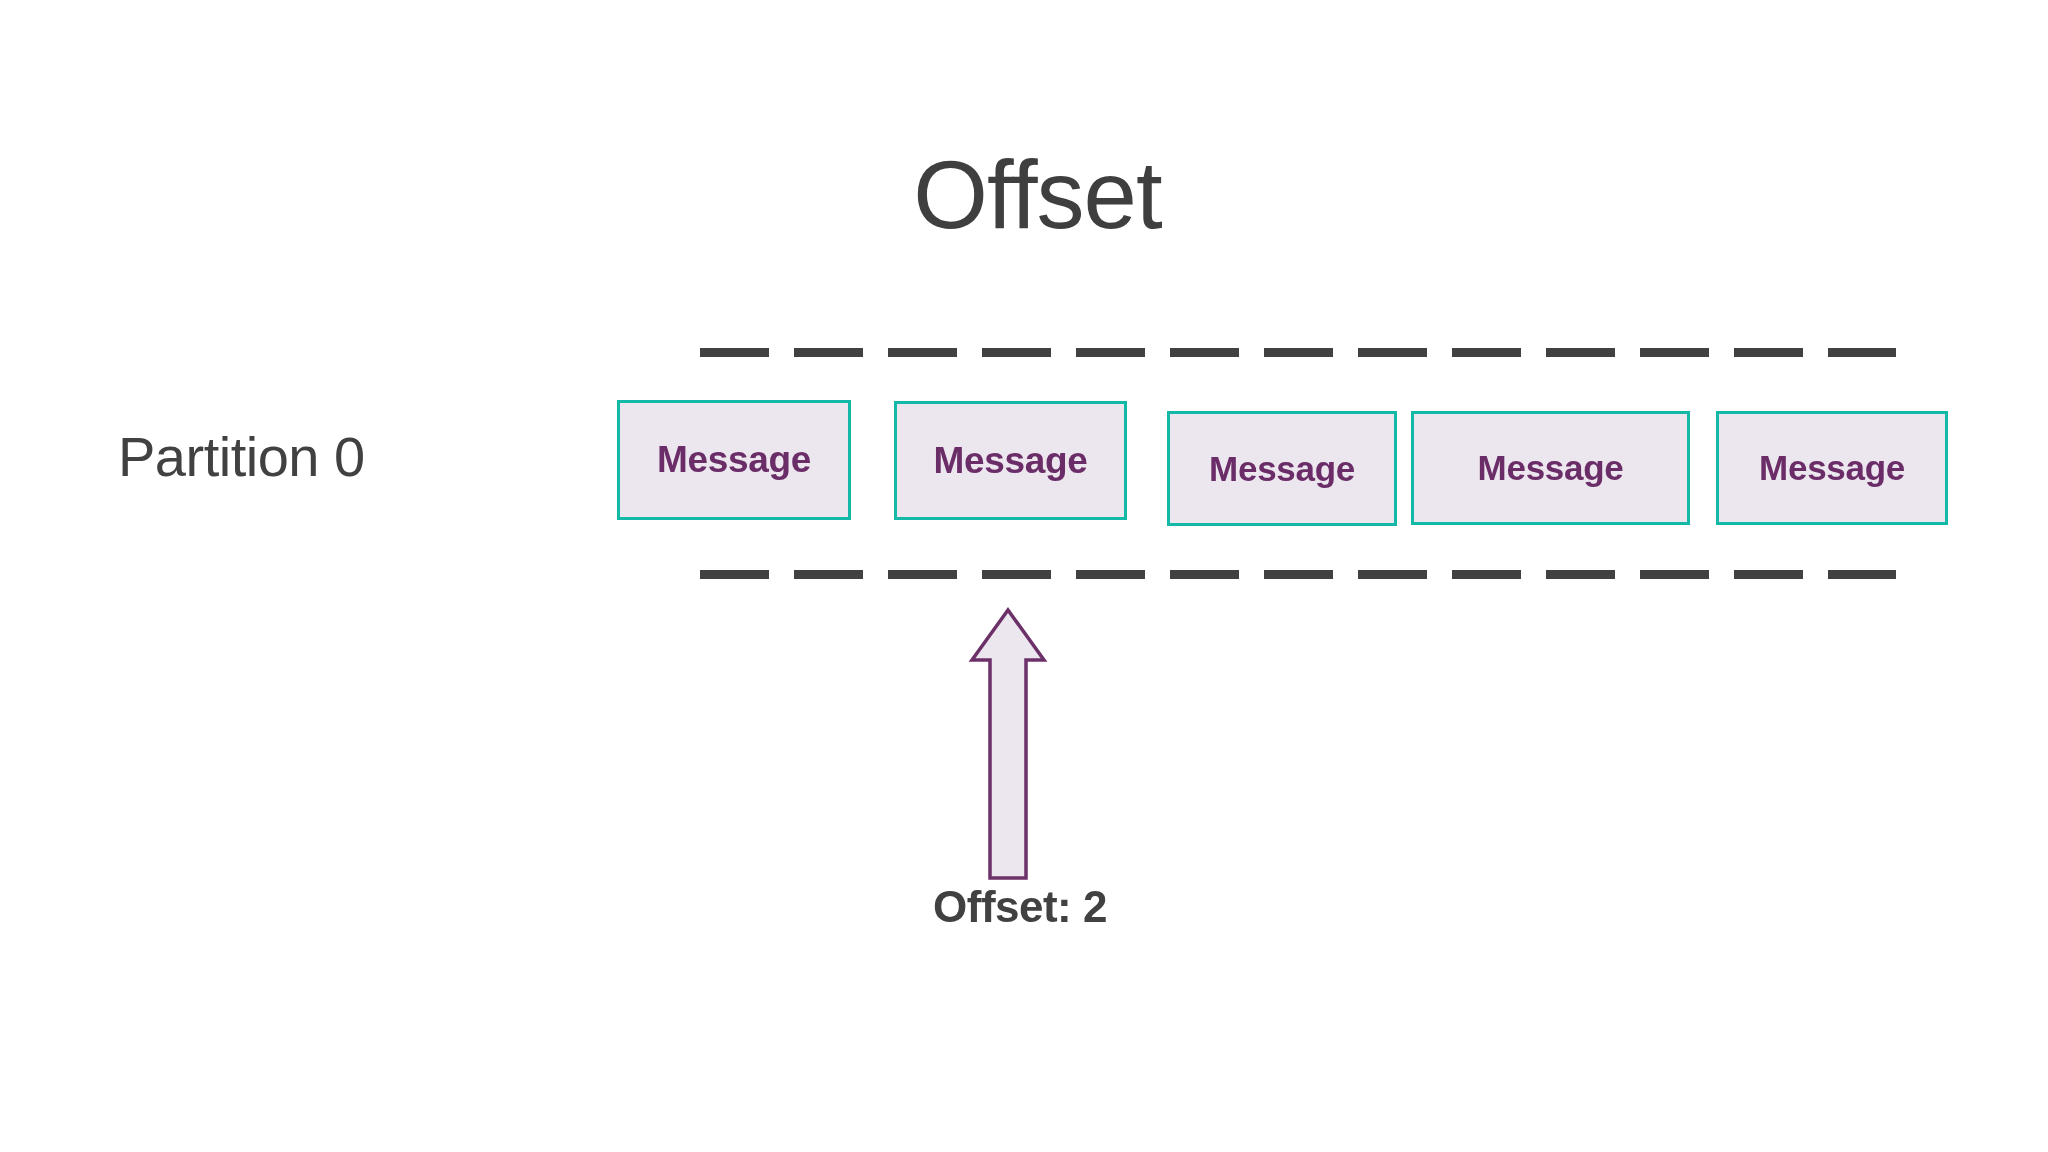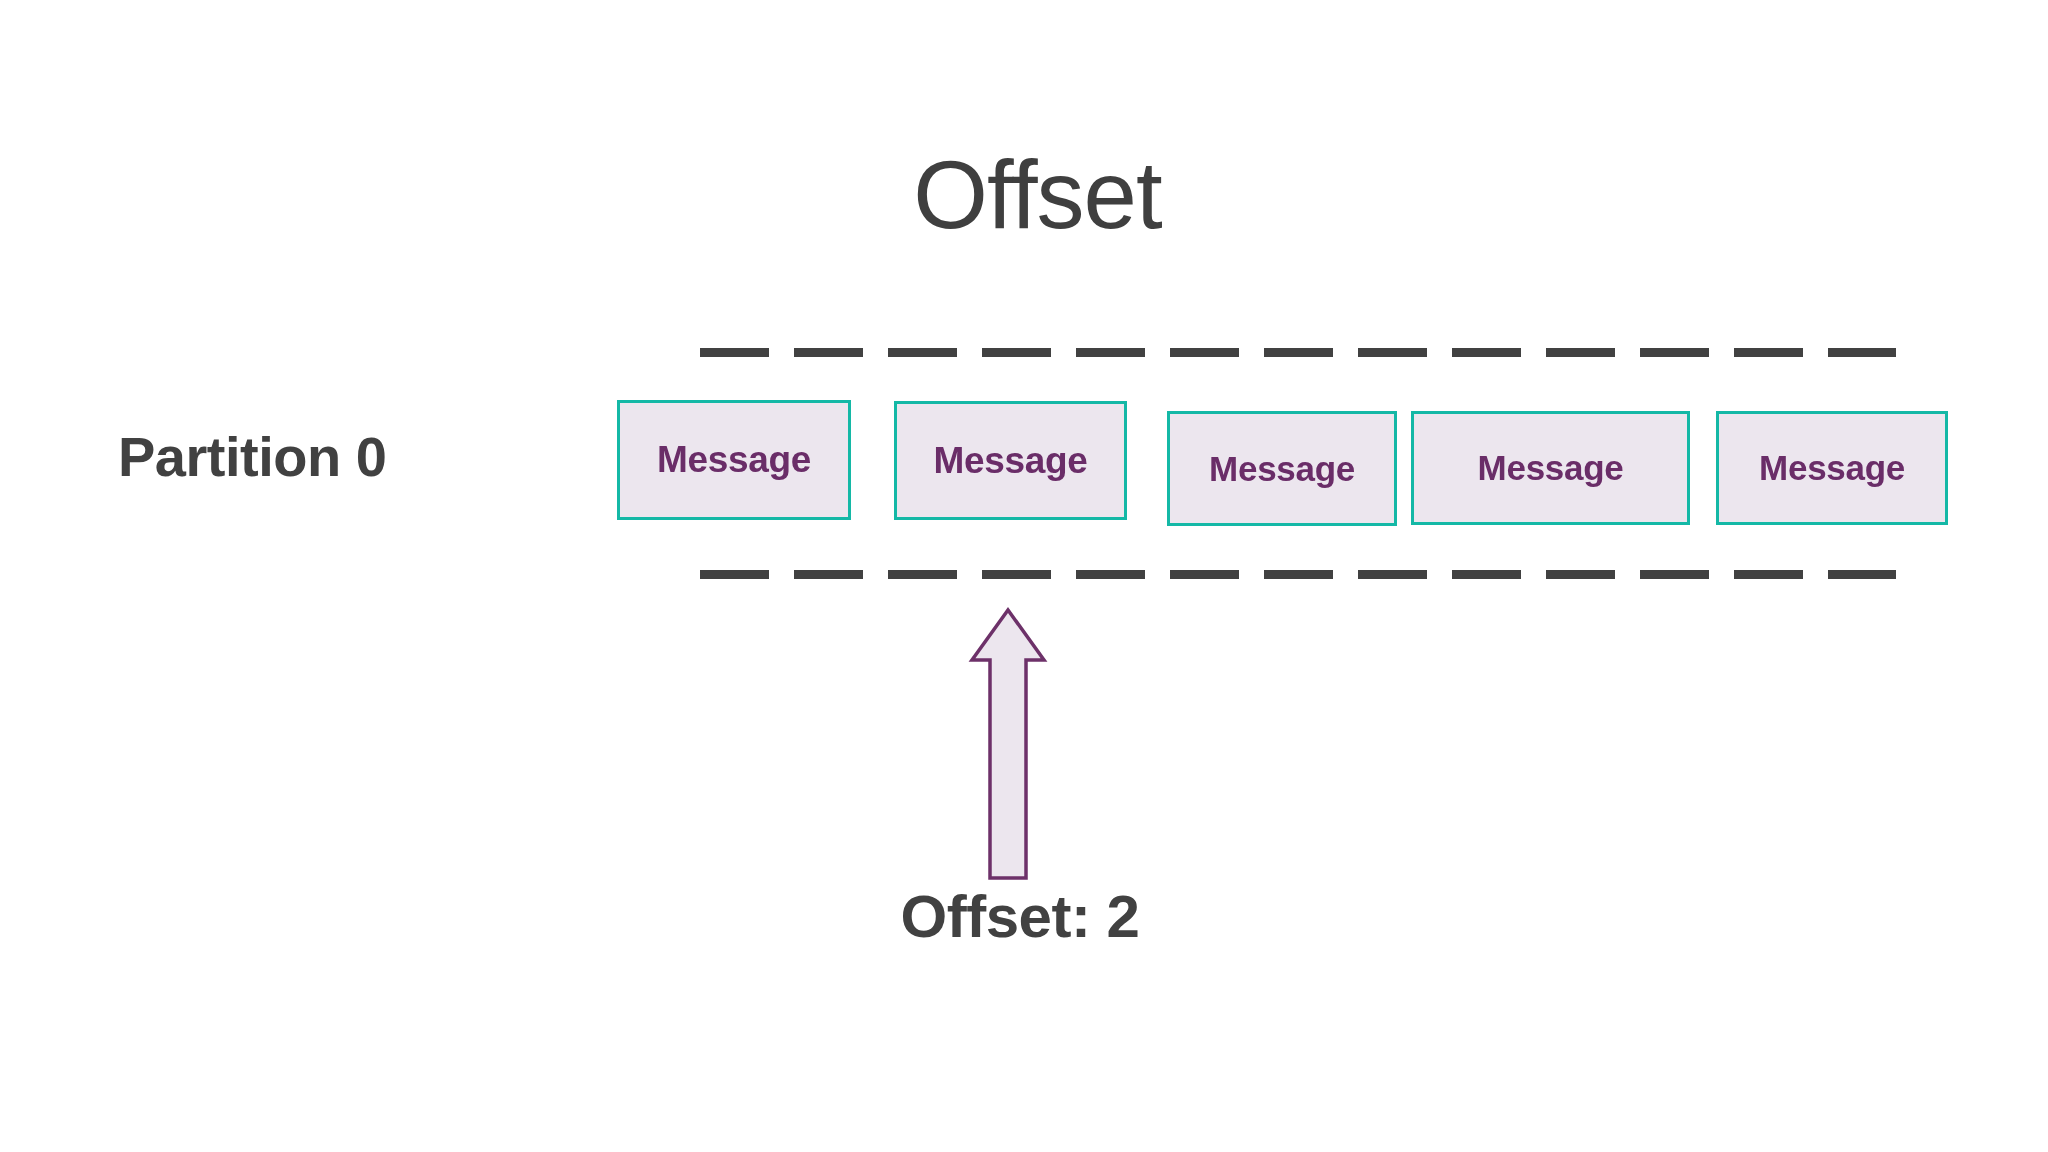--- a/index.html
+++ b/index.html
@@ -35,21 +35,21 @@
     white-space: nowrap;
     padding-left: 20px;
   }
 
   
   .partition-label {
     position: absolute;
     left: 118px;
     top: 424px;
     font-size: 56px;
-    font-weight: bold;
+    font-weight: normal;
     color: #414141;
     letter-spacing: -0.5px;
     white-space: nowrap;
   }
 
   
   .rail {
     position: absolute;
     left: 700px;
     width: 1196px;
@@ -103,21 +103,21 @@
   }
   .offset-arrow svg { display: block; width: 100%; height: 100%; }
 
   
   .offset-caption {
     position: absolute;
     left: 790px;
     top: 882px;
     width: 460px;
     text-align: center;
-    font-size: 60px;
+    font-size: 44px;
     font-weight: bold;
     color: #414141;
     letter-spacing: -0.5px;
     white-space: nowrap;
   }
 </style>
 </head>
 <body>
 
 <div id="canvas">

